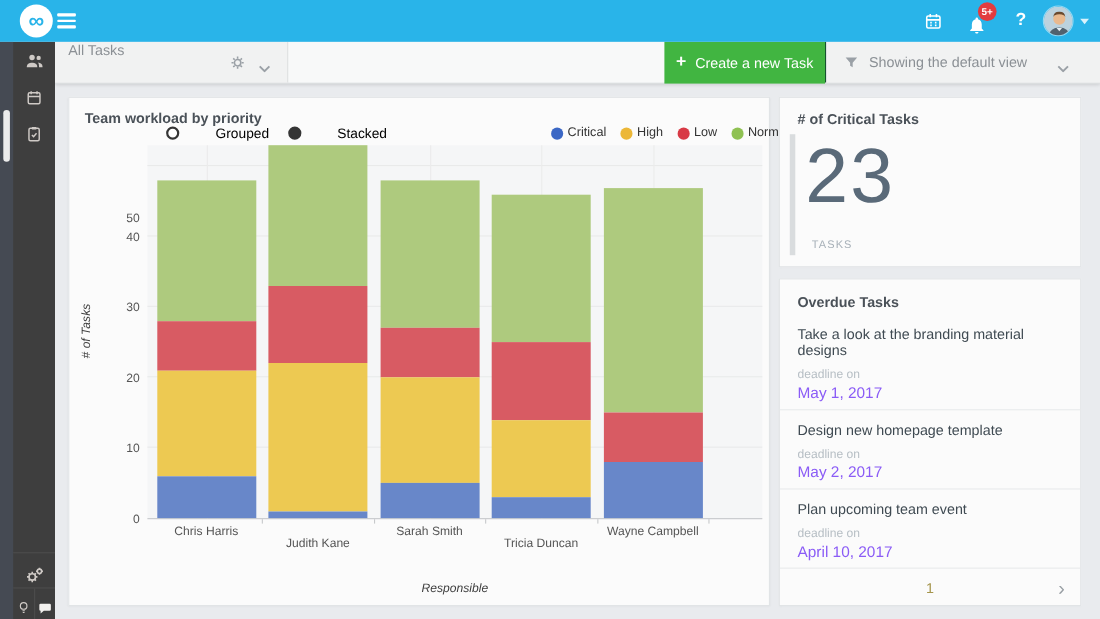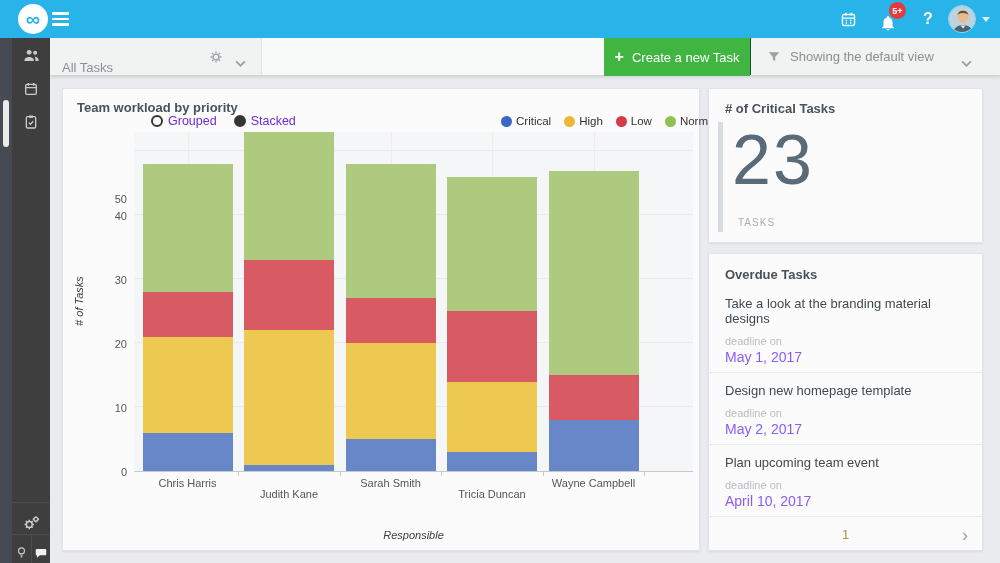--- a/index.html
+++ b/index.html
@@ -22,21 +22,21 @@
            align-items:center; justify-content:center; }
   .help { color:#fff; font-size:16px; font-weight:bold; }
   .avatar { width:28px; height:28px; border-radius:50%; overflow:hidden; border:1px solid rgba(255,255,255,.5); }
   .chev-white { width:0; height:0; border-left:4px solid transparent; border-right:4px solid transparent;
                 border-top:5px solid #d9f2fc; margin:0 10px 0 6px; }
 
   
   .toolbar { position:absolute; top:38px; left:50px; width:950px; height:38px; display:flex;
              border-bottom:1px solid #d3d6d8; box-shadow:0 1px 3px rgba(0,0,0,.12); z-index:20; background:#f7f8f8; }
   .task-selector { position:relative; width:212px; background:#f1f2f2; border-right:1px solid #dfe1e2;
-                   display:flex; align-items:flex-end; padding-left:12px; cursor:pointer; }
+                   display:flex; align-items:flex-start; padding-left:12px; cursor:pointer; }
   .task-selector .lbl { font-size:13px; color:#8b9095; }
   .task-selector .gear { position:absolute; right:38px; top:12px; }
   .task-selector .chev { position:absolute; right:15px; top:15px; }
   .toolbar-spacer { flex:1; background:#f8f9f9; }
   .create-task { width:146px; height:38px; background:#41b541; border:none; color:#fff; font-size:13px;
                  font-family:"Liberation Sans",sans-serif; display:flex; align-items:center; justify-content:center; gap:8px; cursor:pointer; }
   .create-task .plus { font-size:16px; font-weight:bold; line-height:1; }
   .view-filter { position:relative; width:250px; background:#f1f2f2; border-left:1px solid #14532d;
                  display:flex; align-items:center; gap:9px; padding-left:16px; cursor:pointer; }
   .view-filter .lbl { font-size:13px; color:#8b9095; }
@@ -56,21 +56,21 @@
   .card { position:absolute; background:#fbfbfb; border:1px solid #e1e4e6; box-shadow:0 1px 2px rgba(0,0,0,.07); }
 
   
   .chart-card { left:12px; top:12px; width:638px; height:463px; }
   .card-title { font-size:13px; font-weight:bold; color:#4a5158; }
   .chart-card .card-title { position:absolute; left:14px; top:11px; }
   .mode-controls { position:absolute; left:88px; top:24px; height:15px; display:flex; gap:17px; align-items:center; }
   .mode-option { display:flex; align-items:center; gap:5px; cursor:pointer; }
   .mode-option .radio { width:12px; height:12px; border-radius:50%; border:2px solid #353535; background:#fff; }
   .mode-option .radio.checked { background:#353535; }
-  .mode-option .mlbl { font-size:12.5px; color:#6d28d9; }
+  .mode-option .mlbl { font-size:12.5px; color:#000000;margin-left:28px; }
   .legend { position:absolute; left:390px; top:25px; height:14px; display:flex; gap:13px; align-items:center;padding-left:48px; }
   .legend-item { display:flex; align-items:center; gap:4px; cursor:pointer; }
   .legend-dot { width:11px; height:11px; border-radius:50%; }
   .legend-label { font-size:11.5px; color:#333; }
 
   .chart-area { position:absolute; left:0; top:0; width:638px; height:463px; }
   .plot { position:absolute; left:71px; top:43px; width:559px; height:340px; background:#f5f6f7;
           border-bottom:1px solid #c7c9cb; }
   .gridline-h { position:absolute; left:0; width:100%; height:1px; background:#e9eaea; }
   .gridline-v { position:absolute; top:0; width:1px; height:100%; background:#ececec; }

